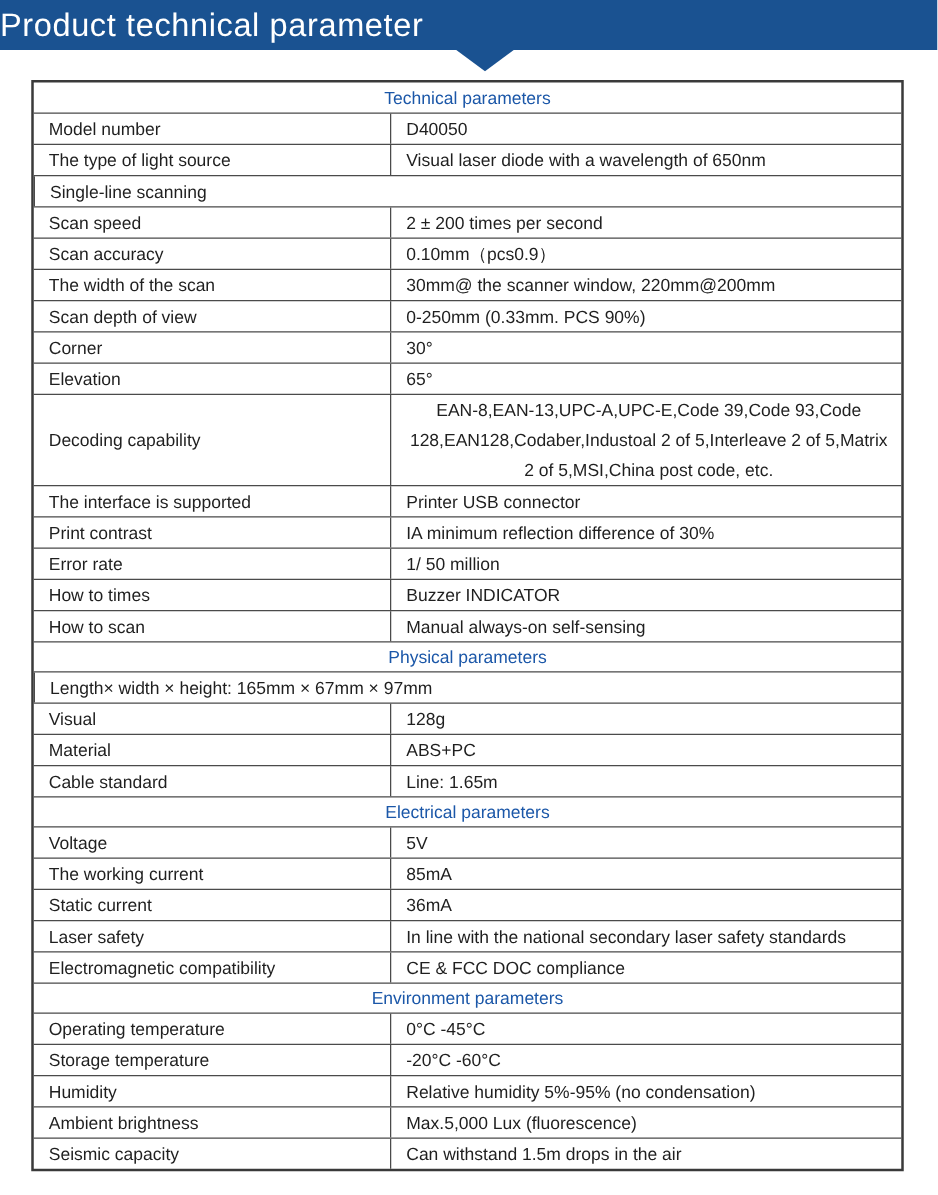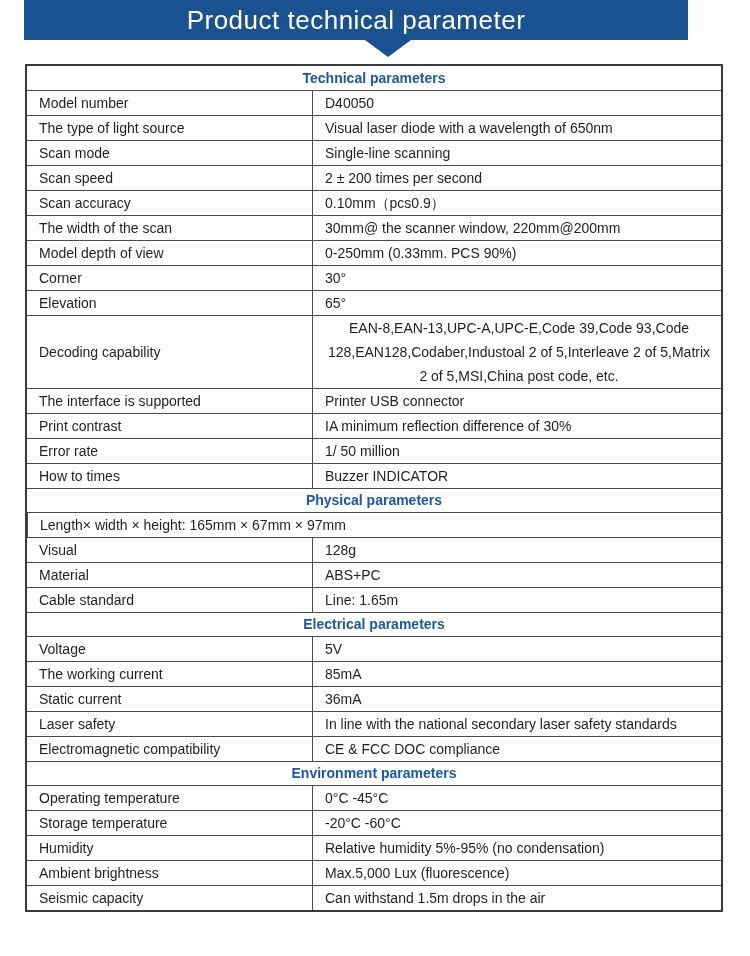--- a/index.html
+++ b/index.html
@@ -15,23 +15,23 @@
     width: 750px; height: 956px;
     background: #ffffff;
     font-family: "Liberation Sans", sans-serif;
     color: var(--text);
     overflow: hidden;
   }
   .page { position: relative; width: 750px; height: 956px; background: #ffffff; }
 
   .banner {
     position: absolute; top: 0; left: 0;
-    width: 664px; height: 40px;
+    width: 750px; height: 40px;
     background: var(--banner-bg);
-    display: flex; align-items: center; justify-content: center; margin-left: 24px;
+    display: flex; align-items: center; justify-content: flex-start;
   }
   .banner-title {
     color: var(--banner-text);
     font-size: 26px;
     letter-spacing: 0.5px;
     font-weight: 400;
   }
   .banner-pointer {
     position: absolute; top: 40px; left: 365px;
     width: 0; height: 0;
@@ -49,21 +49,21 @@
   .t-row {
     display: flex;
     border-top: 1px solid var(--border);
     min-height: 24px;
   }
   .t-row:first-child { border-top: none; }
   .t-section {
     justify-content: center;
     align-items: center;
     color: var(--section-title);
-    font-weight: bold;
+    font-weight: normal;
     font-size: 14px;
     line-height: 23px;
     text-align: center;
   }
   .cell {
     display: flex;
     align-items: center;
     font-size: 14px;
     line-height: 24px;
     padding: 0 8px 0 12px;
@@ -92,37 +92,36 @@
       <div class="t-row t-section">Technical parameters</div>
       <div class="t-row">
         <div class="cell label">Model number</div>
         <div class="cell value">D40050</div>
       </div>
       <div class="t-row">
         <div class="cell label">The type of light source</div>
         <div class="cell value">Visual laser diode with a wavelength of 650nm</div>
       </div>
       <div class="t-row">
-        <div class="cell label">Scan mode</div>
         <div class="cell value">Single-line scanning</div>
       </div>
       <div class="t-row">
         <div class="cell label">Scan speed</div>
         <div class="cell value">2 ± 200 times per second</div>
       </div>
       <div class="t-row">
         <div class="cell label">Scan accuracy</div>
         <div class="cell value">0.10mm（pcs0.9）</div>
       </div>
       <div class="t-row">
         <div class="cell label">The width of the scan</div>
         <div class="cell value">30mm@ the scanner window, 220mm@200mm</div>
       </div>
       <div class="t-row">
-        <div class="cell label">Model depth of view</div>
+        <div class="cell label">Scan depth of view</div>
         <div class="cell value">0-250mm (0.33mm. PCS 90%)</div>
       </div>
       <div class="t-row">
         <div class="cell label">Corner</div>
         <div class="cell value">30°</div>
       </div>
       <div class="t-row">
         <div class="cell label">Elevation</div>
         <div class="cell value">65°</div>
       </div>
@@ -139,20 +138,24 @@
         <div class="cell value">IA minimum reflection difference of 30%</div>
       </div>
       <div class="t-row">
         <div class="cell label">Error rate</div>
         <div class="cell value">1/ 50 million</div>
       </div>
       <div class="t-row">
         <div class="cell label">How to times</div>
         <div class="cell value">Buzzer INDICATOR</div>
       </div>
+      <div class="t-row">
+        <div class="cell label">How to scan</div>
+        <div class="cell value">Manual always-on self-sensing</div>
+      </div>
       <div class="t-row t-section">Physical parameters</div>
       <div class="t-row">
         <div class="cell value">Length× width × height: 165mm × 67mm × 97mm</div>
       </div>
       <div class="t-row">
         <div class="cell label">Visual</div>
         <div class="cell value">128g</div>
       </div>
       <div class="t-row">
         <div class="cell label">Material</div>

